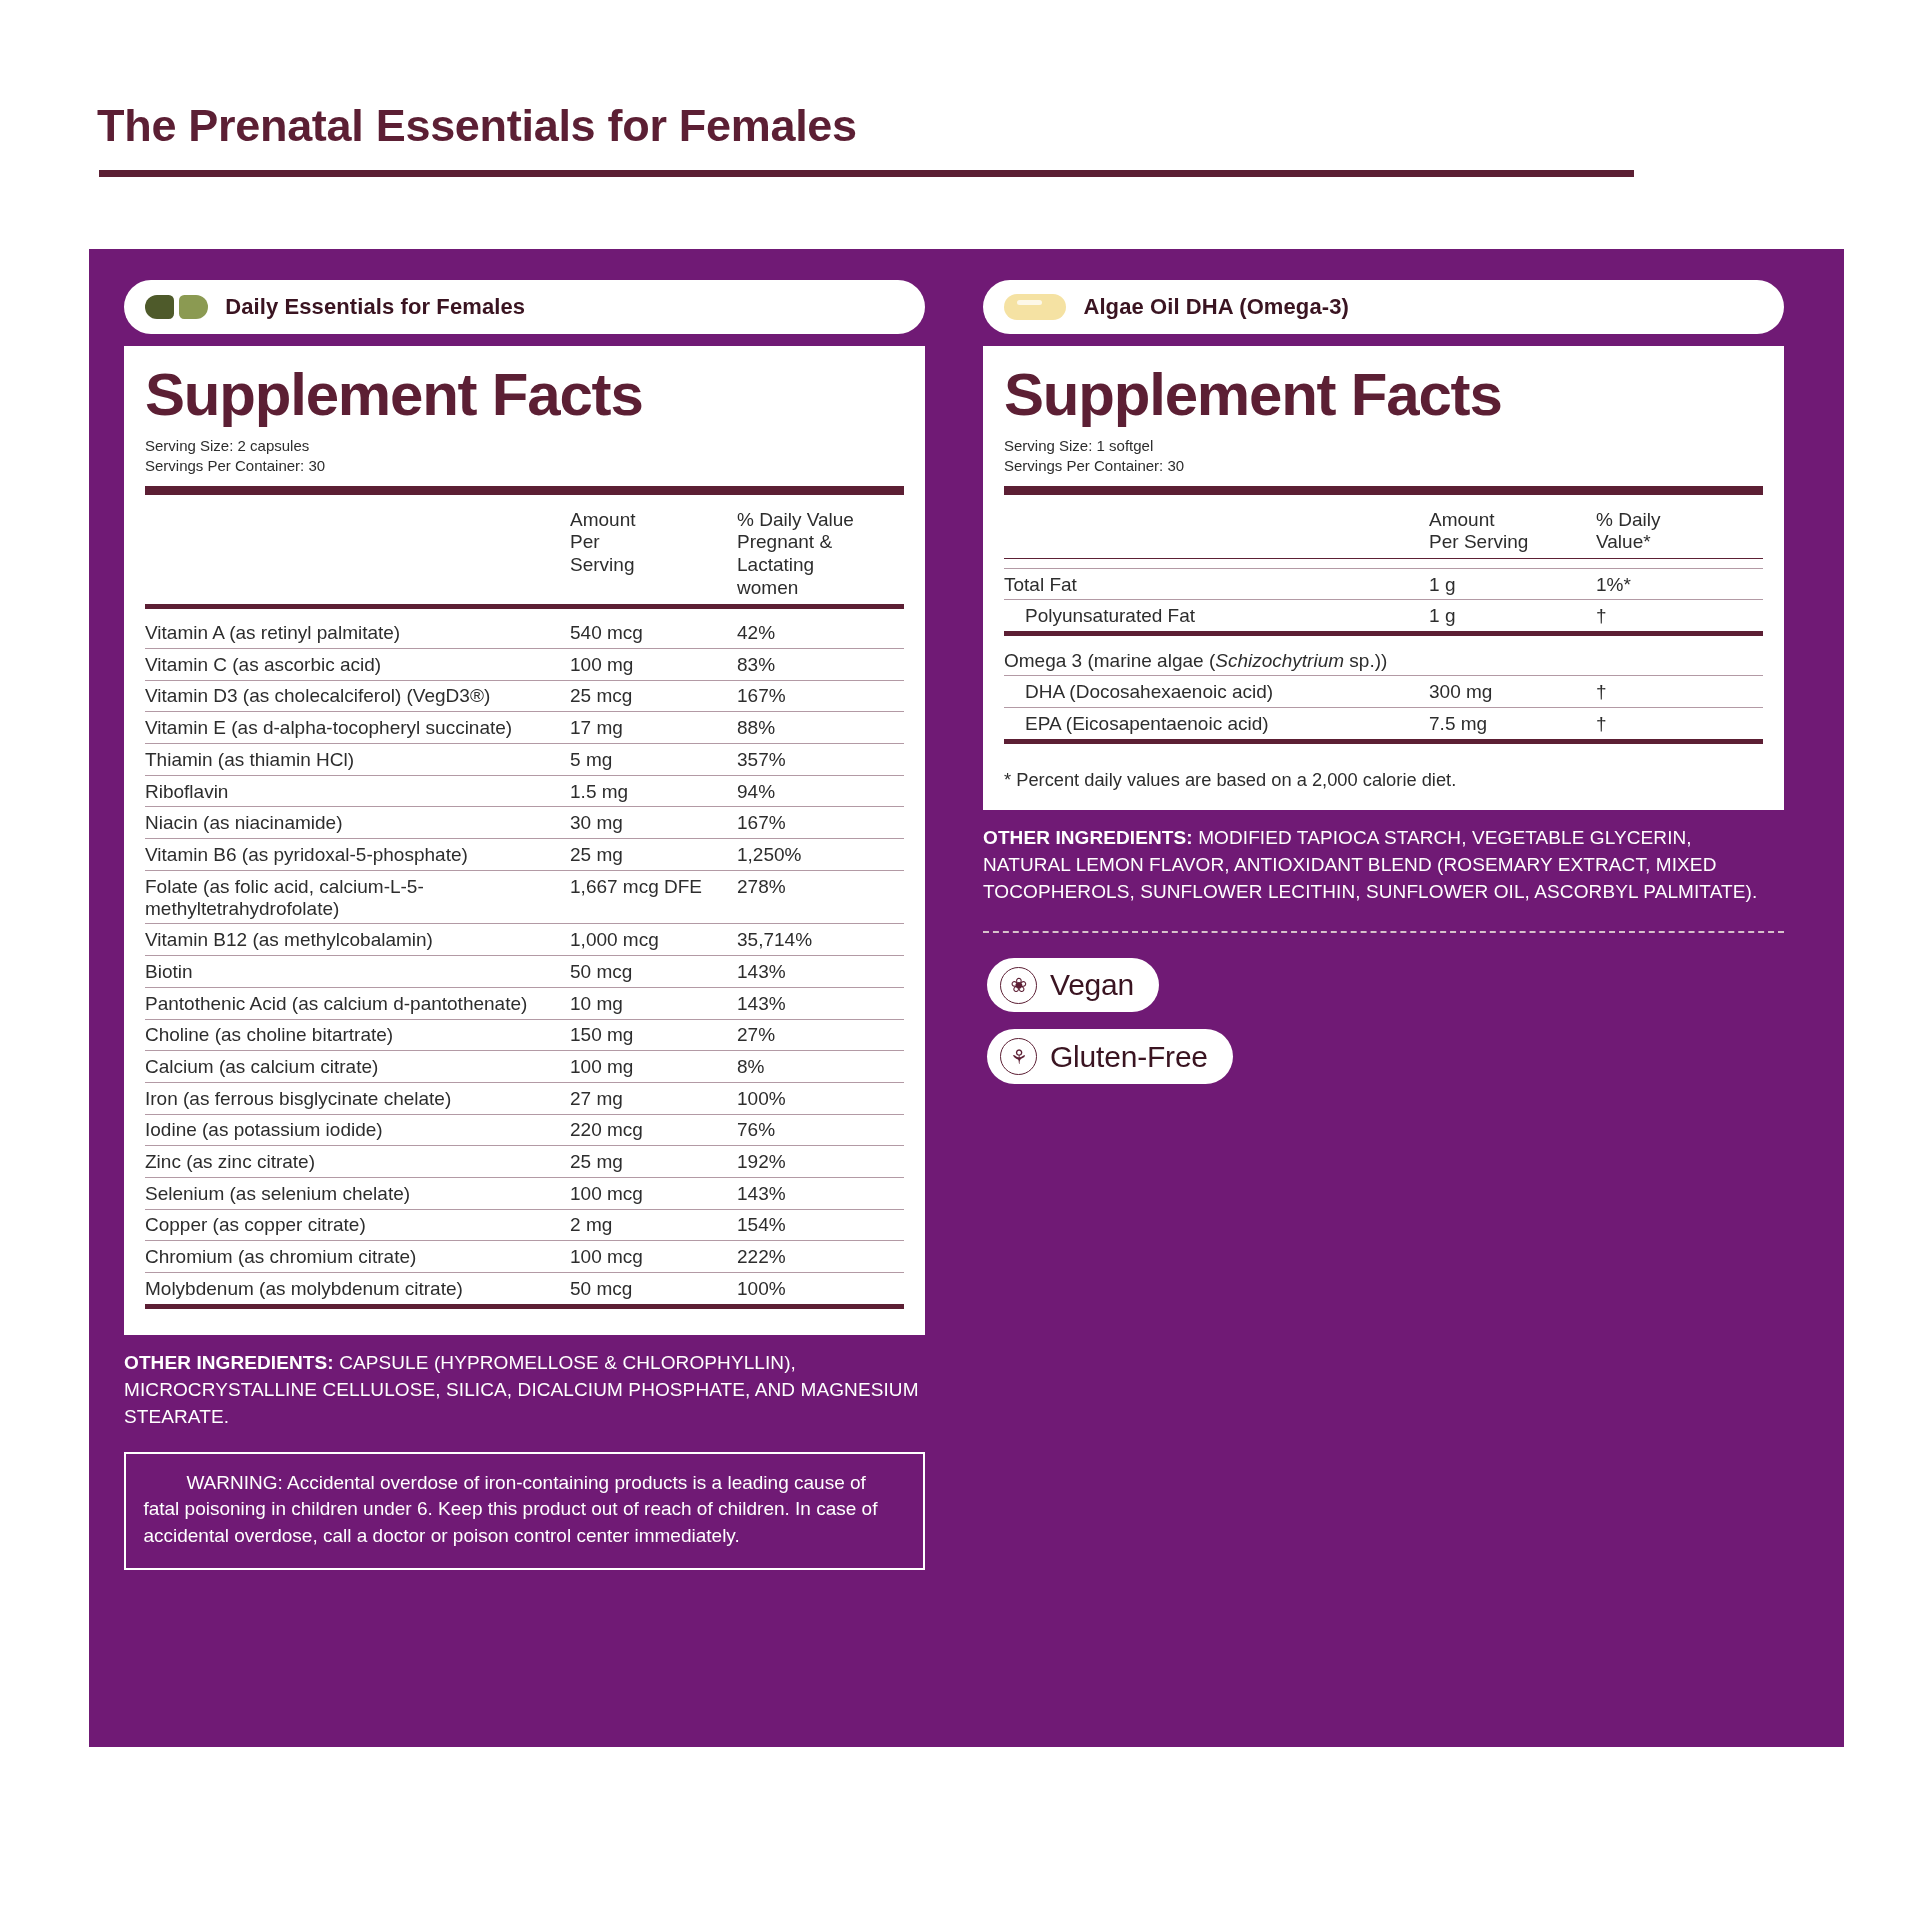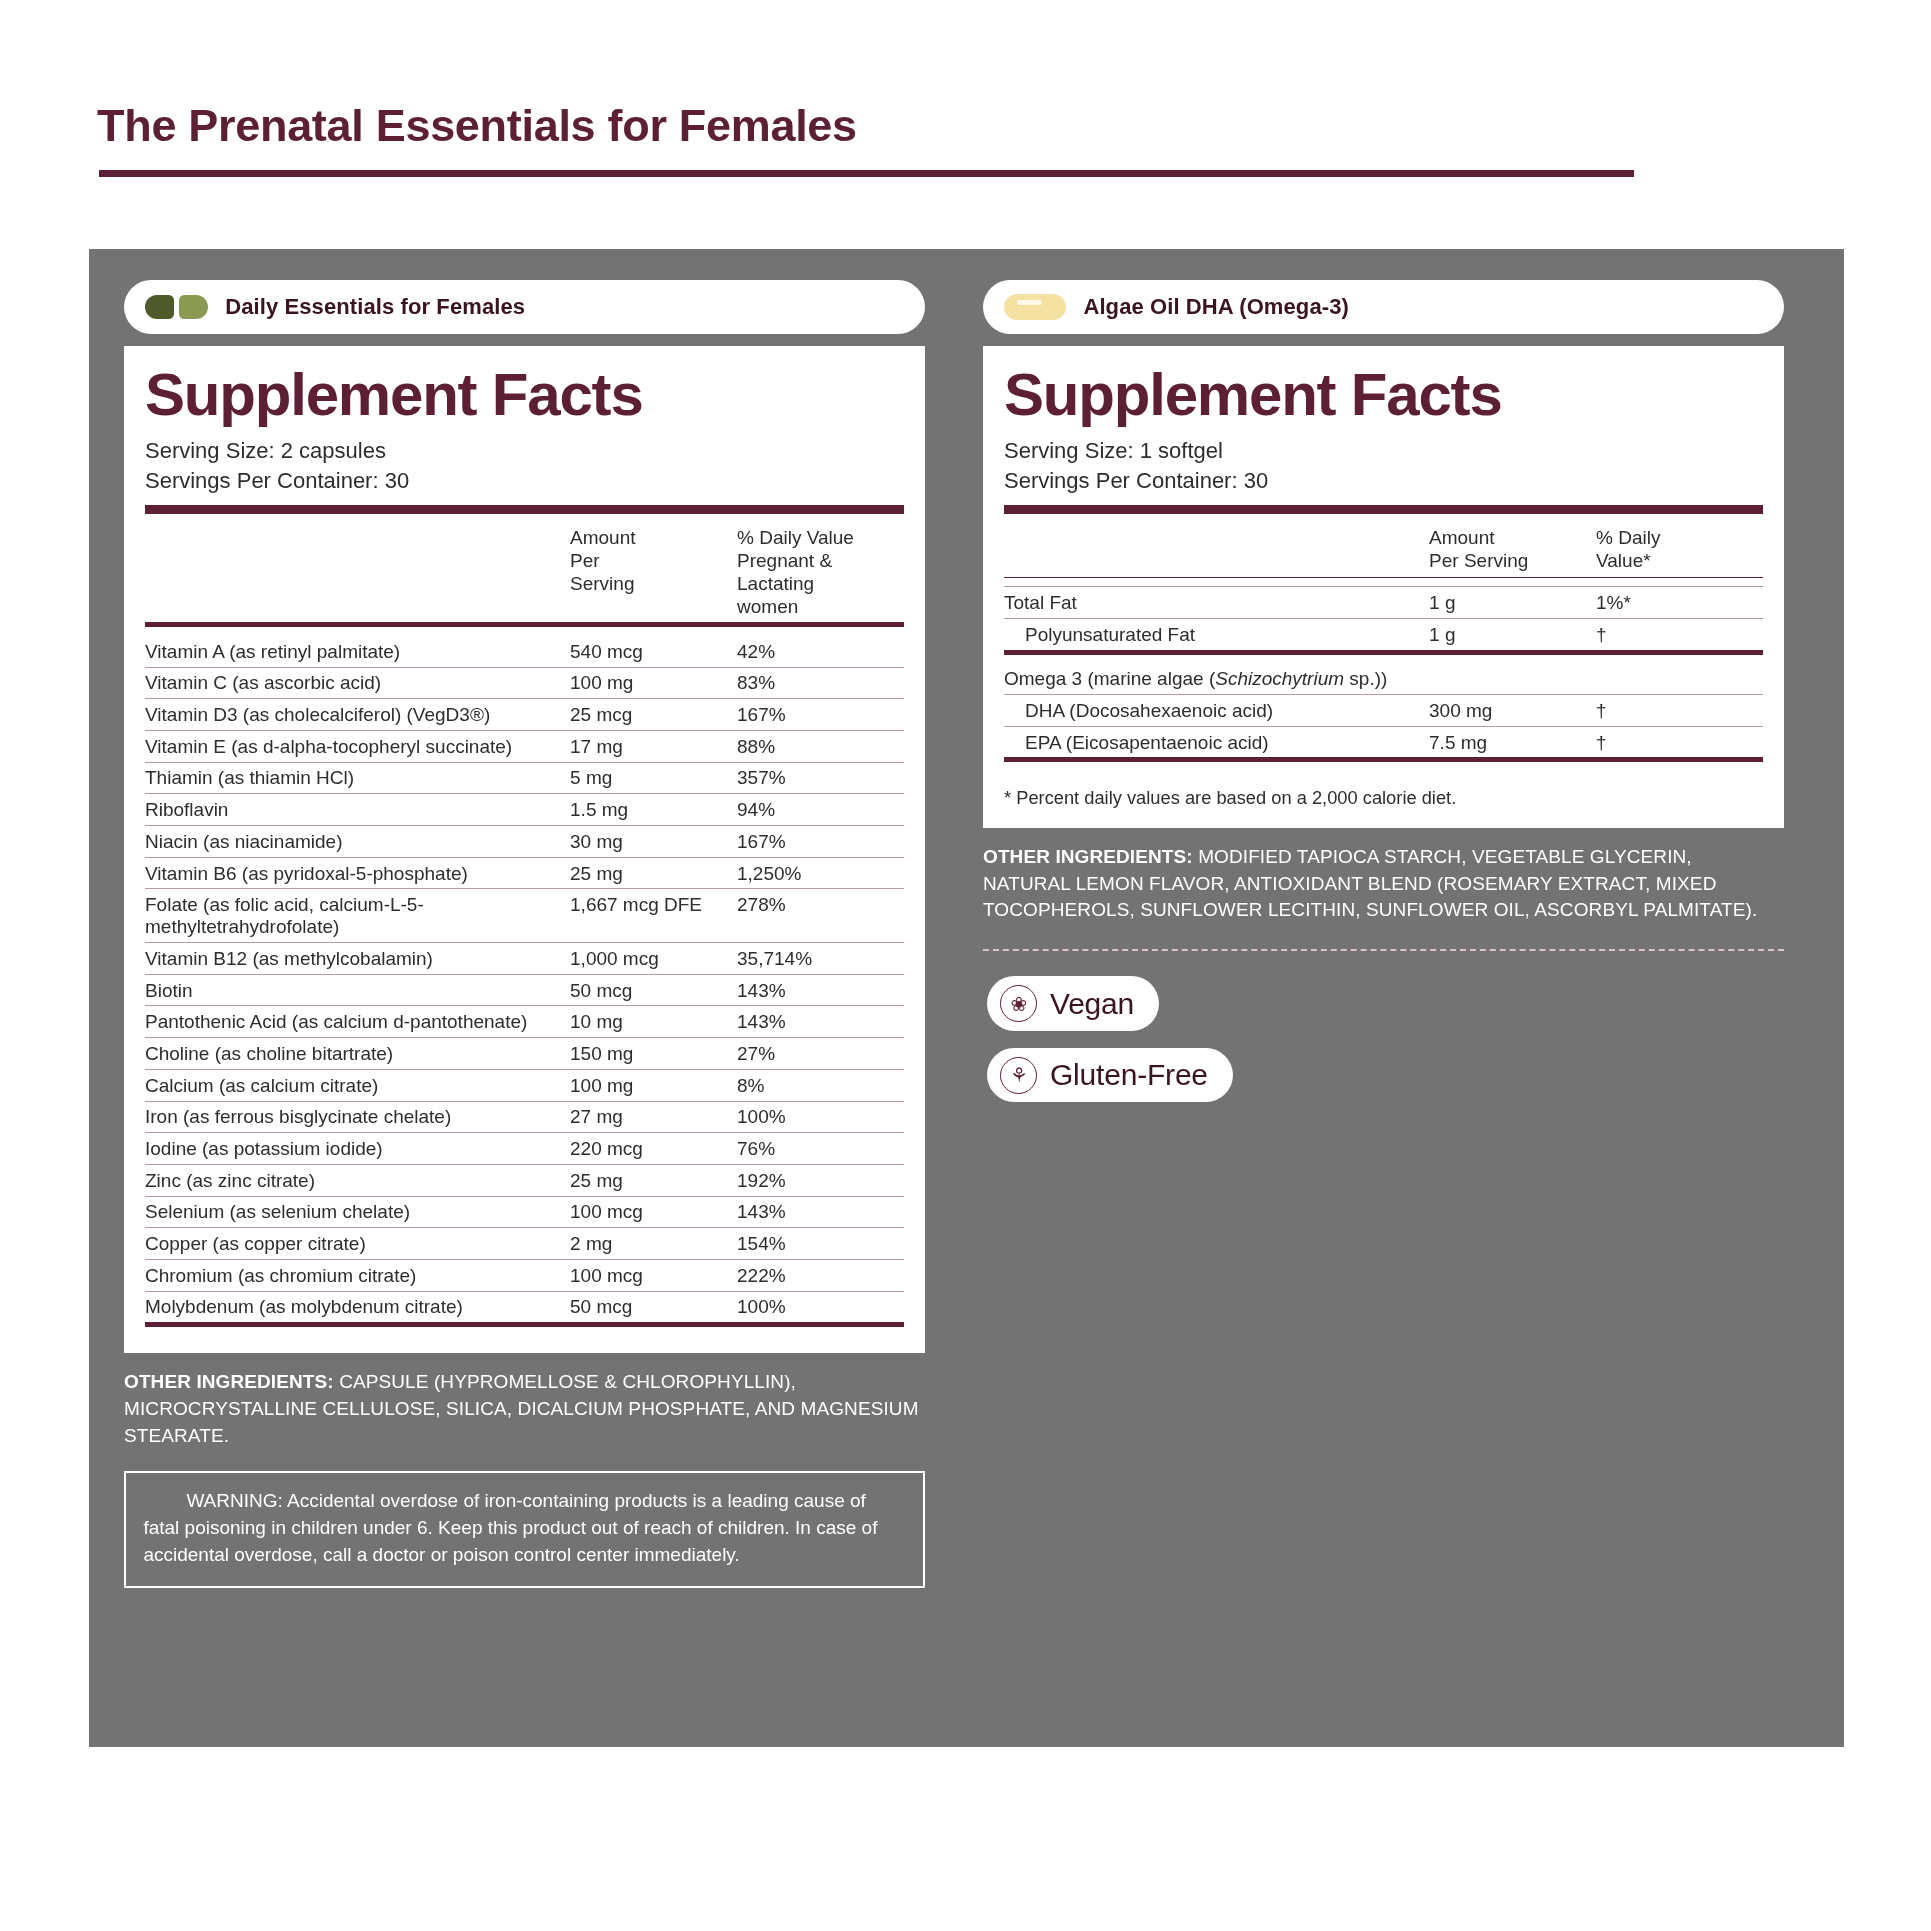--- a/index.html
+++ b/index.html
@@ -33,21 +33,21 @@
     width: 1535px;
     margin-left: 1.9px;
   }
   
   .panel {
     position: absolute;
     left: 89px;
     top: 249px;
     width: 1755px;
     height: 1498px;
-    background: #737373;
+    background: #701a75;
   }
   .cols {
     display: flex;
     gap: 58px;
     padding: 31px 35px 0 35px;
   }
   .col-left { width: 801px; }
   .col-right { width: 801px; }
 
   
@@ -96,21 +96,21 @@
   }
   .sf-title {
     font-size: 60px;
     font-weight: bold;
     color: #5c1f34;
     letter-spacing: -1.2px;
     line-height: 1.0;
     margin: 5.8px 0 11.6px 0;
   }
   .serving {
-    font-size: 22px;
+    font-size: 15px;
     color: #2d2d2d;
     line-height: 1.33;
     margin-bottom: 9.7px;
   }
   table.sf {
     width: 100%;
     border-collapse: collapse;
     font-size: 19px;
     color: #2d2d2d;
   }

